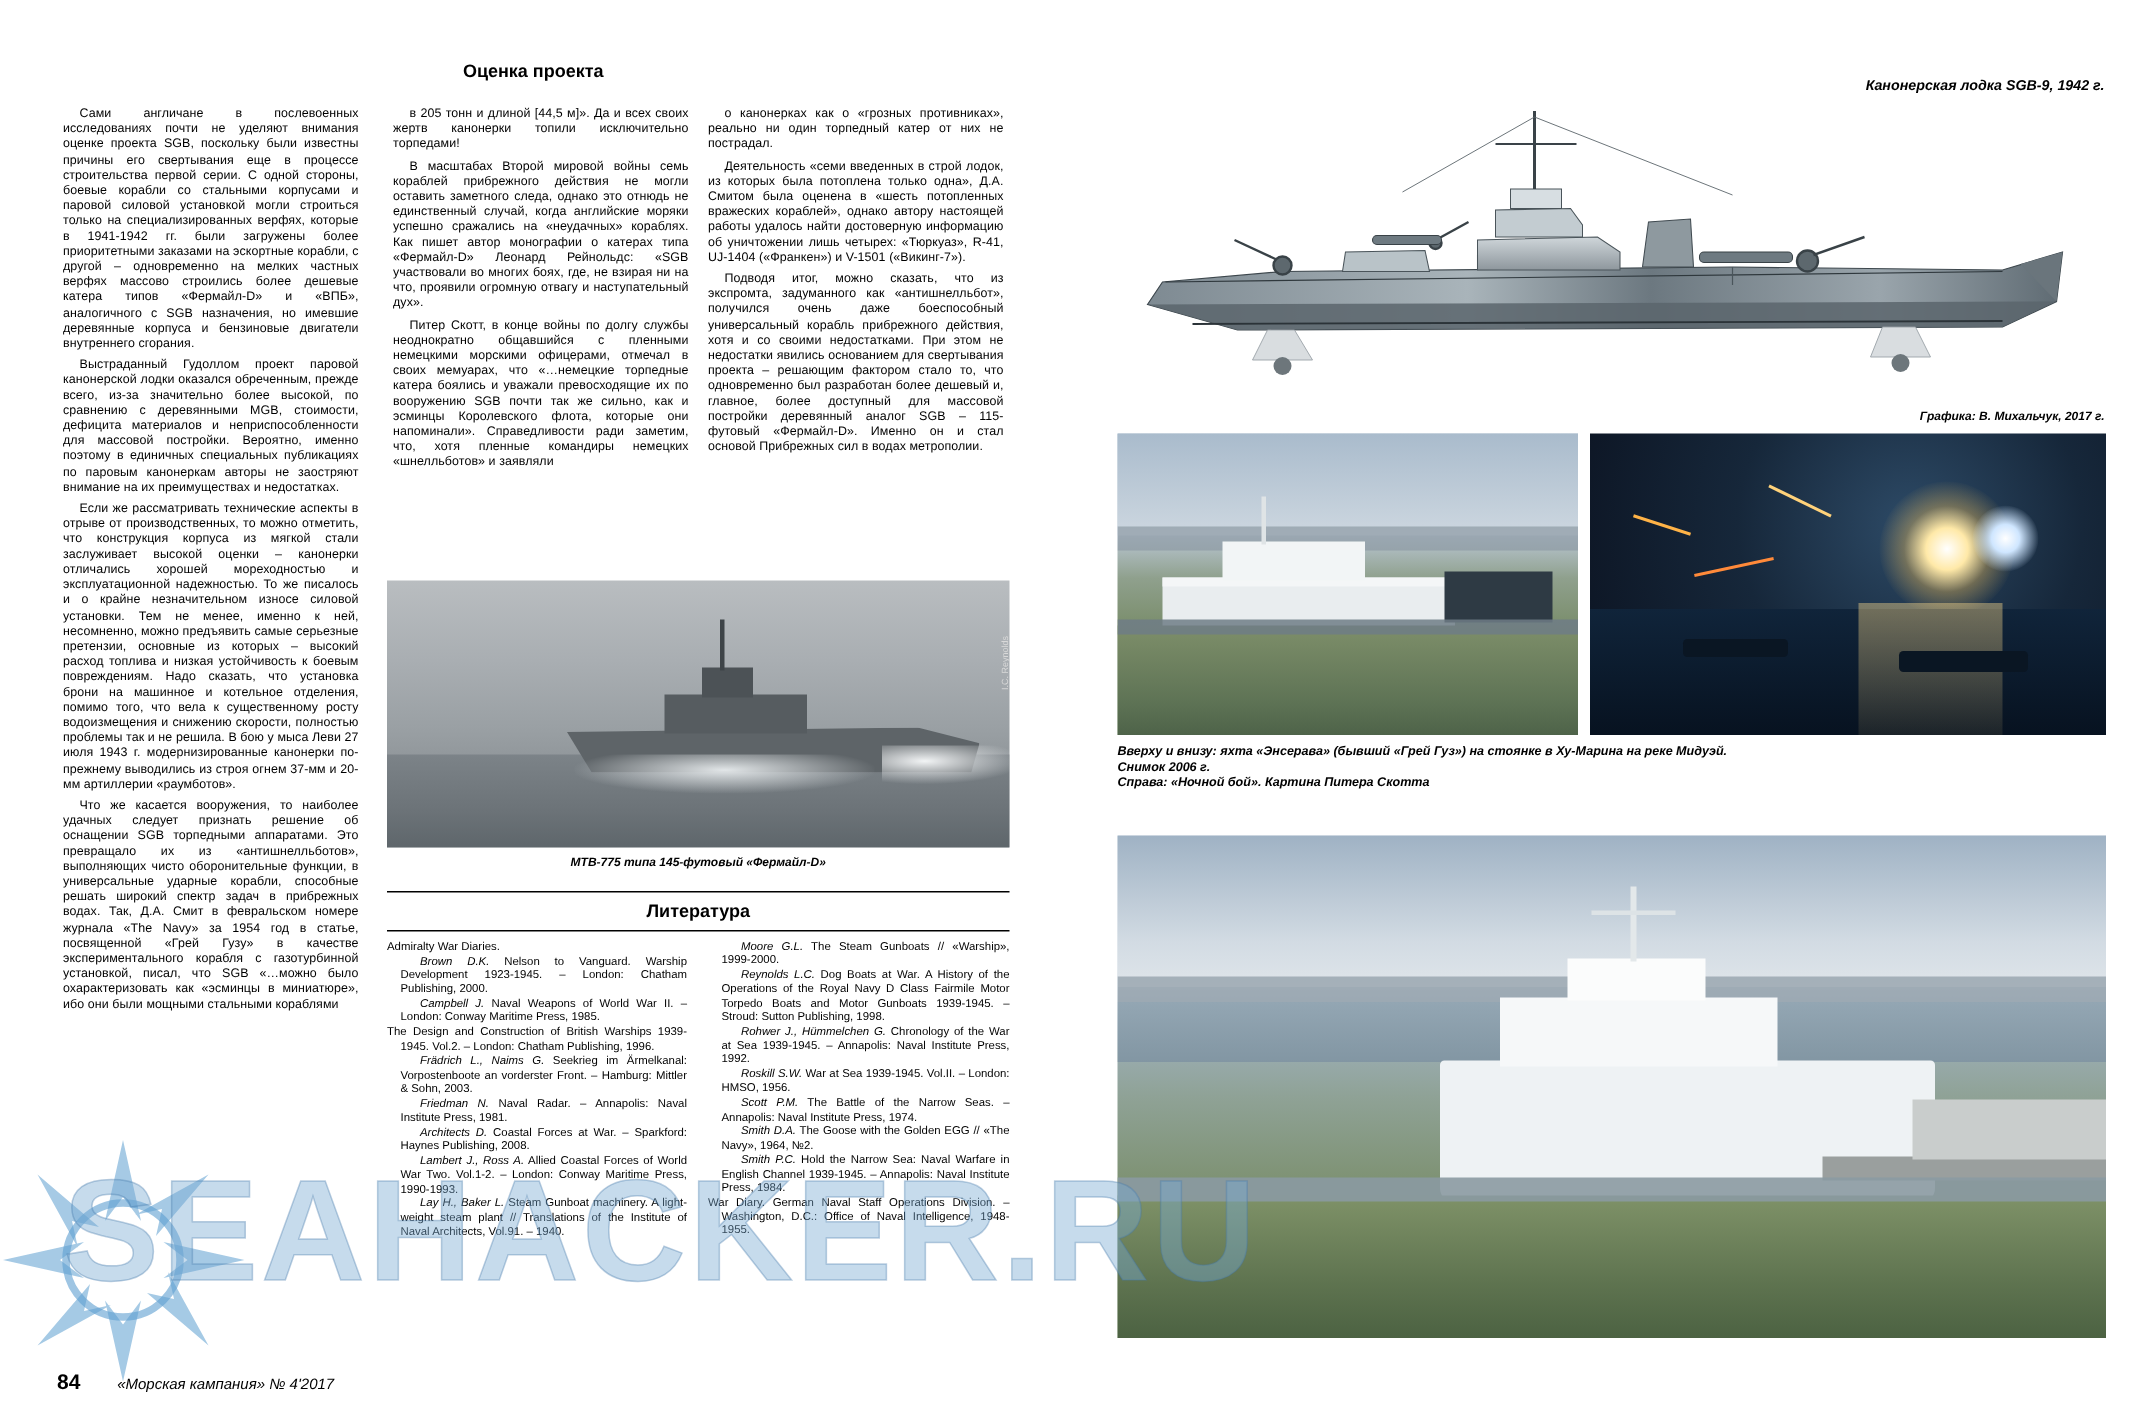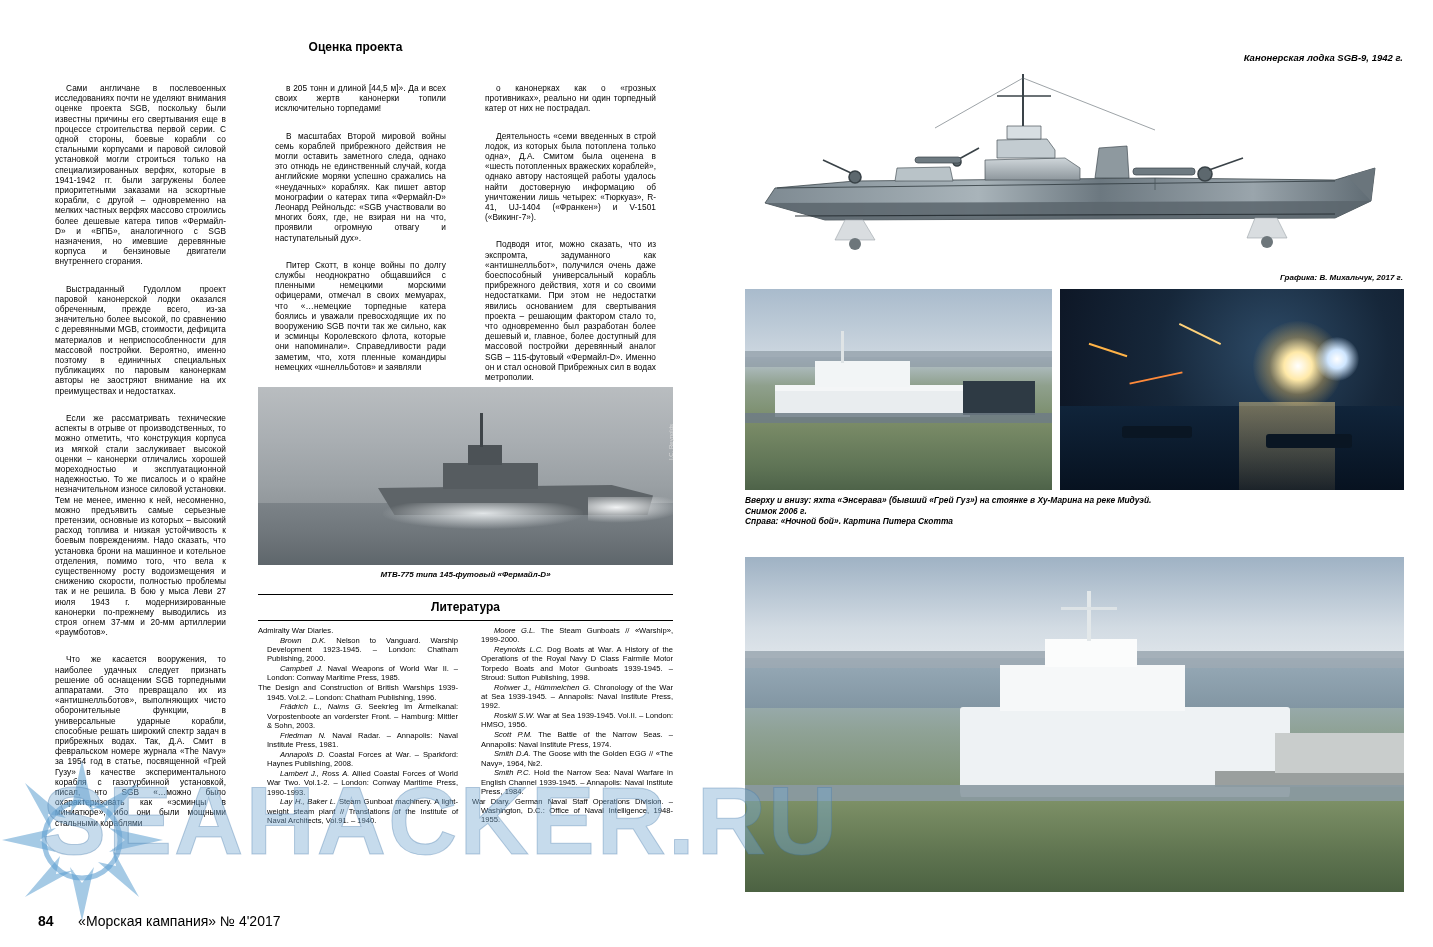--- a/index.html
+++ b/index.html
@@ -8,21 +8,21 @@
     background:#ffffff;
     font-family:"Liberation Sans", sans-serif;
     color:#000;
     overflow:hidden;
     position:relative;
   }
   .page{position:absolute;inset:0;}
 
   
   .col{position:absolute;text-align:justify;}
-  .col p{margin:17px;text-indent:11px;}
+  .col p{margin:4px;text-indent:11px;}
   .body-text{font-size:8.3px;line-height:10.2px;letter-spacing:0.05px;}
 
   .section-title{
     position:absolute;font-weight:bold;font-size:12px;text-align:center;
   }
 
   
   #col1{left:38px;top:66px;width:205px;}
   #col2{left:258px;top:66px;width:205px;}
   #col3{left:468px;top:66px;width:205px;}
@@ -40,21 +40,21 @@
   }
   .lit-col{position:absolute;font-size:7.6px;line-height:9.3px;text-align:justify;}
   .lit-col .it{font-style:italic;margin-left:22px;}
   .lit-entry{margin:0 0 0.5px 0;padding-left:9px;text-indent:-9px;}
 
   .rule{position:absolute;background:#000;height:1px;}
 
   
   .footer{position:absolute;bottom:18px;left:38px;font-size:9px;}
   .folio{font-weight:bold;font-size:14px;}
-  .journal{font-size:14px;margin-top:40px;}
+  .journal{font-size:10px;font-style:italic;margin-top:40px;}
 
   
   .ship-illustration{
     position:absolute;
     left:735px;top:18px;width:668px;height:262px;
     background:#ffffff;
   }
   .illus-caption{
     position:absolute;right:30px;top:52px;font-size:9.5px;font-style:italic;font-weight:bold;
   }
@@ -146,21 +146,21 @@
   <div class="lit-title" style="left:258px;top:600px;width:415px;">Литература</div>
   <div class="rule" style="left:258px;top:620px;width:415px;"></div>
 
   <div class="lit-col" id="lit-left" style="left:258px;top:626px;width:200px;">
       <p class="lit-entry"><span>Admiralty War Diaries.</span></p>
       <p class="lit-entry"><span class="it">Brown D.K.</span><span> Nelson to Vanguard. Warship Development 1923-1945. – London: Chatham Publishing, 2000.</span></p>
       <p class="lit-entry"><span class="it">Campbell J.</span><span> Naval Weapons of World War II. – London: Conway Maritime Press, 1985.</span></p>
       <p class="lit-entry"><span>The Design and Construction of British Warships 1939-1945. Vol.2. – London: Chatham Publishing, 1996.</span></p>
       <p class="lit-entry"><span class="it">Frädrich L., Naims G.</span><span> Seekrieg im Ärmelkanal: Vorpostenboote an vorderster Front. – Hamburg: Mittler &amp; Sohn, 2003.</span></p>
       <p class="lit-entry"><span class="it">Friedman N.</span><span> Naval Radar. – Annapolis: Naval Institute Press, 1981.</span></p>
-      <p class="lit-entry"><span class="it">Annapolis D.</span><span> Coastal Forces at War. – Sparkford: Haynes Publishing, 2008.</span></p>
+      <p class="lit-entry"><span class="it">Architects D.</span><span> Coastal Forces at War. – Sparkford: Haynes Publishing, 2008.</span></p>
       <p class="lit-entry"><span class="it">Lambert J., Ross A.</span><span> Allied Coastal Forces of World War Two. Vol.1-2. – London: Conway Maritime Press, 1990-1993.</span></p>
       <p class="lit-entry"><span class="it">Lay H., Baker L.</span><span> Steam Gunboat machinery. A light-weight steam plant // Translations of the Institute of Naval Architects, Vol.91. – 1940.</span></p>
     </div>
   <div class="lit-col" id="lit-right" style="left:472px;top:626px;width:201px;">
       <p class="lit-entry"><span class="it">Moore G.L.</span><span> The Steam Gunboats // «Warship», 1999-2000.</span></p>
       <p class="lit-entry"><span class="it">Reynolds L.C.</span><span> Dog Boats at War. A History of the Operations of the Royal Navy D Class Fairmile Motor Torpedo Boats and Motor Gunboats 1939-1945. – Stroud: Sutton Publishing, 1998.</span></p>
       <p class="lit-entry"><span class="it">Rohwer J., Hümmelchen G.</span><span> Chronology of the War at Sea 1939-1945. – Annapolis: Naval Institute Press, 1992.</span></p>
       <p class="lit-entry"><span class="it">Roskill S.W.</span><span> War at Sea 1939-1945. Vol.II. – London: HMSO, 1956.</span></p>
       <p class="lit-entry"><span class="it">Scott P.M.</span><span> The Battle of the Narrow Seas. – Annapolis: Naval Institute Press, 1974.</span></p>
       <p class="lit-entry"><span class="it">Smith D.A.</span><span> The Goose with the Golden EGG // «The Navy», 1964, №2.</span></p>

